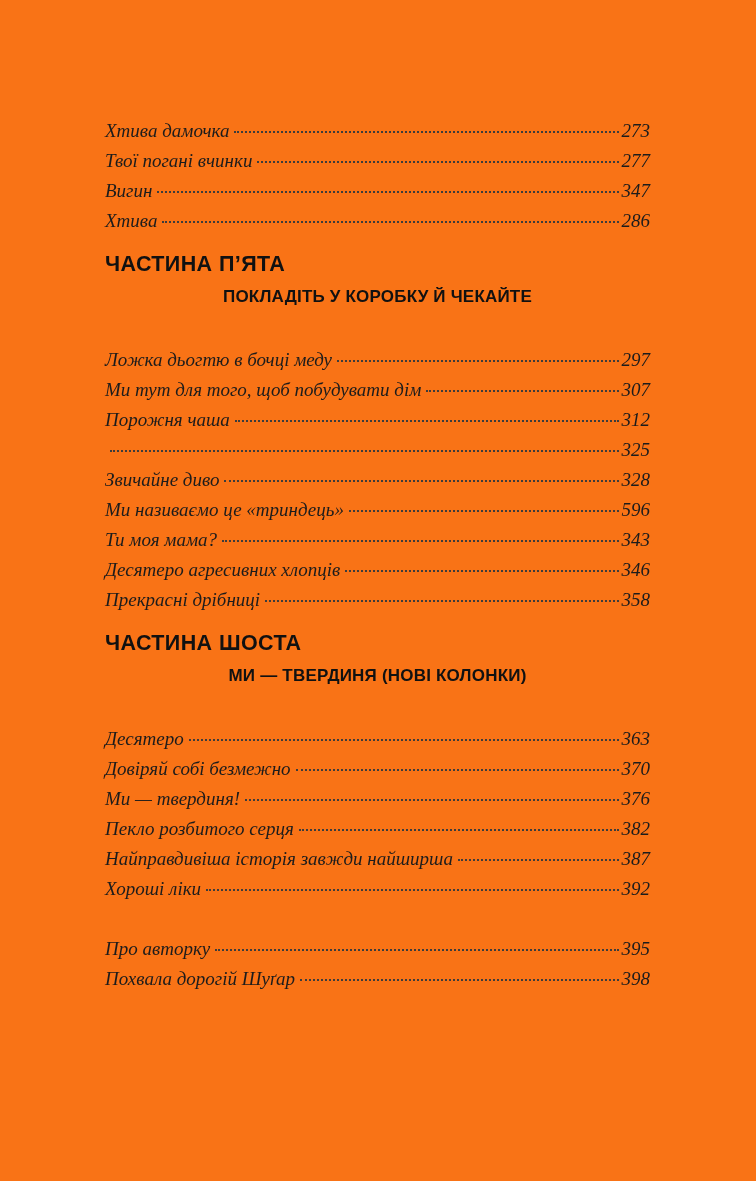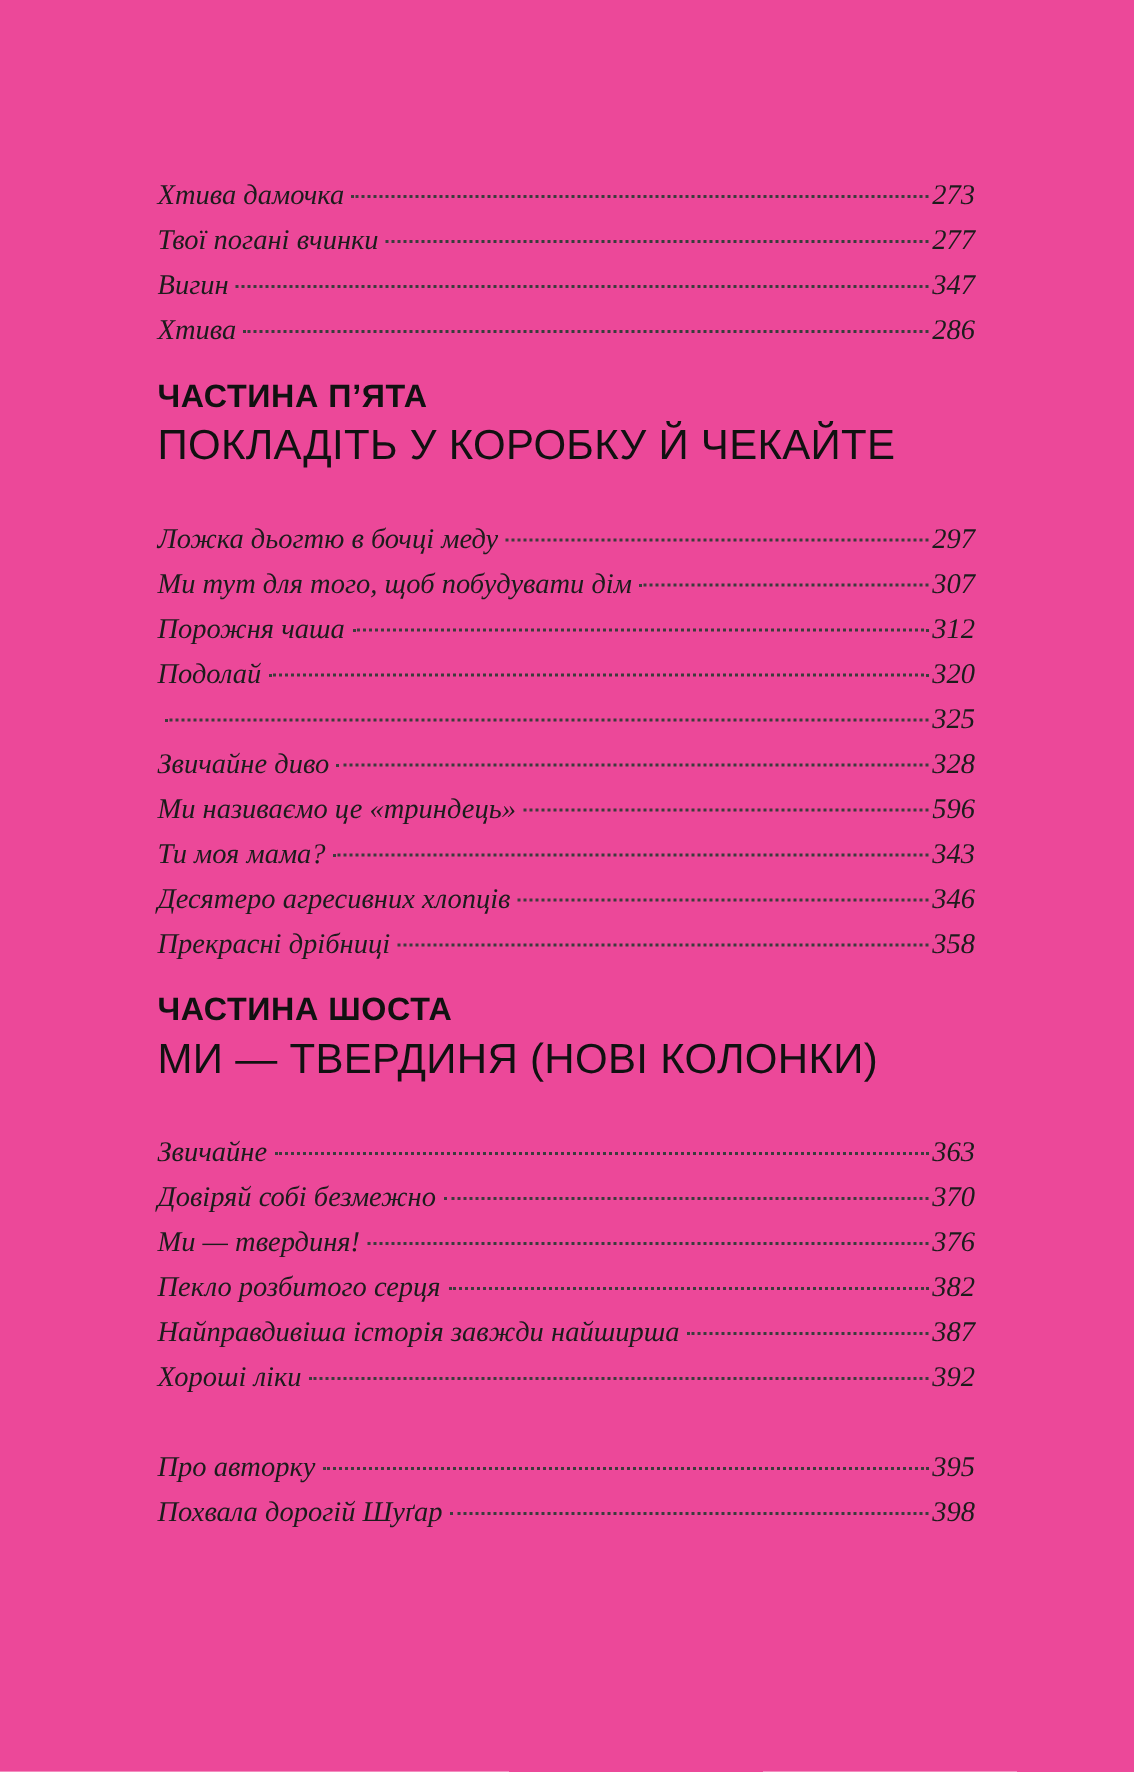--- a/index.html
+++ b/index.html
@@ -12,21 +12,21 @@
     height: 1181px;
     font-family: "Liberation Serif", serif;
     color: #1c1c1c;
     overflow: hidden;
   }
   .page {
     box-sizing: border-box;
     width: 756px;
     height: 1181px;
     padding: 116px 106px 0 105px;
-    background: #ec4899;
+    background: #f97316;
   }
   .toc-group { }
   .toc-group.extra-gap { margin-top: 30px; }
 
   .toc-row {
     display: flex;
     align-items: baseline;
     height: 30px;
     line-height: 30px;
     font-style: italic;
@@ -55,25 +55,26 @@
     font-family: "Liberation Sans", sans-serif;
     color: #111111;
   }
   .section .h1 {
     font-weight: bold;
     font-size: 21.5px;
     letter-spacing: 0.4px;
     line-height: 24px;
   }
   .section .h2 {
-    font-weight: normal;
-    font-size: 28px;
+    font-weight: bold;
+    font-size: 17px;
     letter-spacing: 0.2px;
     margin-top: 9px;
     line-height: 24px;
+    text-align: center;
   }
 </style>
 </head>
 <body>
 
 <div class="page">
   <div id="toc">
       <div class="toc-group">
         <div class="toc-row">
           <span class="title">Хтива дамочка</span>
@@ -110,25 +111,20 @@
           <span class="title">Ми тут для того, щоб побудувати дім</span>
           <span class="leader"></span>
           <span class="pagenum">307</span>
         </div>
         <div class="toc-row">
           <span class="title">Порожня чаша</span>
           <span class="leader"></span>
           <span class="pagenum">312</span>
         </div>
         <div class="toc-row">
-          <span class="title">Подолай</span>
-          <span class="leader"></span>
-          <span class="pagenum">320</span>
-        </div>
-        <div class="toc-row">
           <span class="leader"></span>
           <span class="pagenum">325</span>
         </div>
         <div class="toc-row">
           <span class="title">Звичайне диво</span>
           <span class="leader"></span>
           <span class="pagenum">328</span>
         </div>
         <div class="toc-row">
           <span class="title">Ми називаємо це «триндець»</span>
@@ -150,21 +146,21 @@
           <span class="leader"></span>
           <span class="pagenum">358</span>
         </div>
       </div>
       <div class="toc-group">
         <div class="section">
           <div class="h1">ЧАСТИНА ШОСТА</div>
           <div class="h2">МИ — ТВЕРДИНЯ (НОВІ КОЛОНКИ)</div>
         </div>
         <div class="toc-row">
-          <span class="title">Звичайне</span>
+          <span class="title">Десятеро</span>
           <span class="leader"></span>
           <span class="pagenum">363</span>
         </div>
         <div class="toc-row">
           <span class="title">Довіряй собі безмежно</span>
           <span class="leader"></span>
           <span class="pagenum">370</span>
         </div>
         <div class="toc-row">
           <span class="title">Ми — твердиня!</span>

